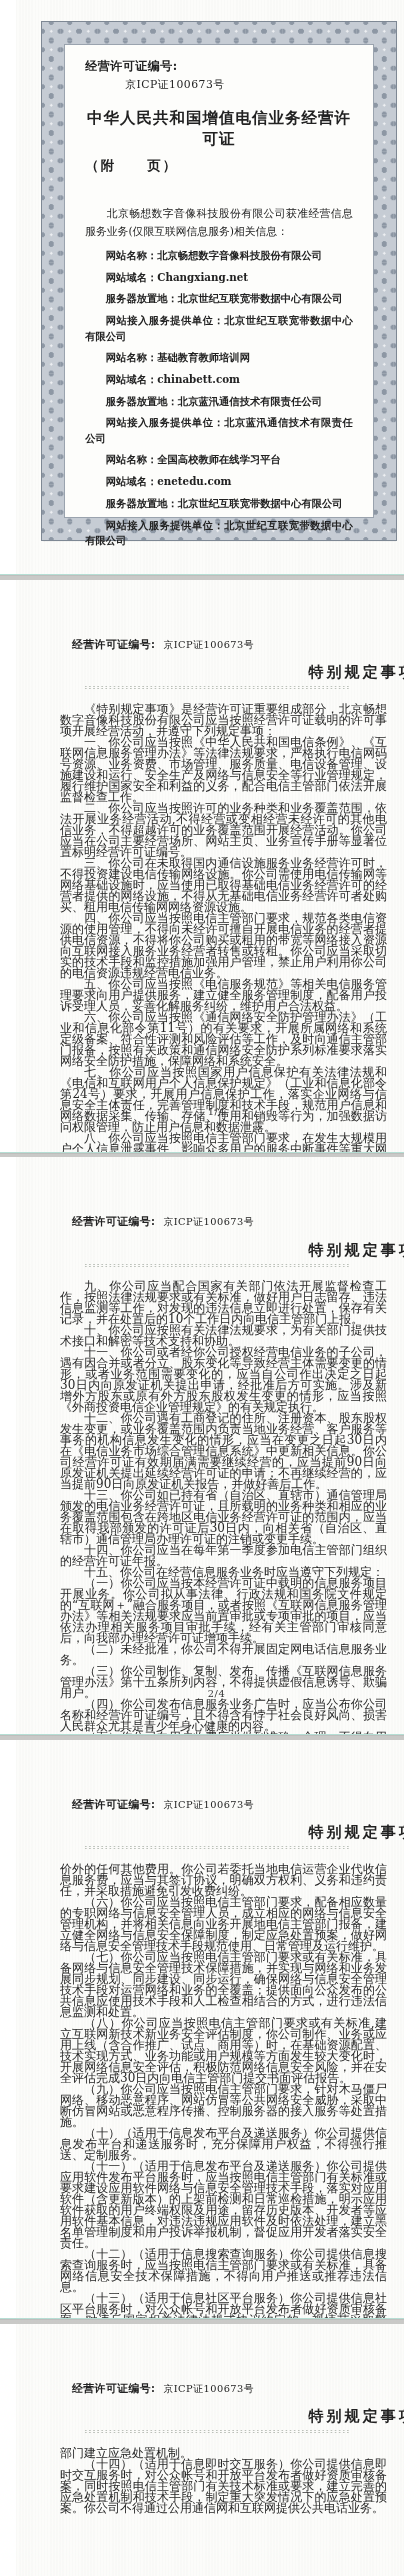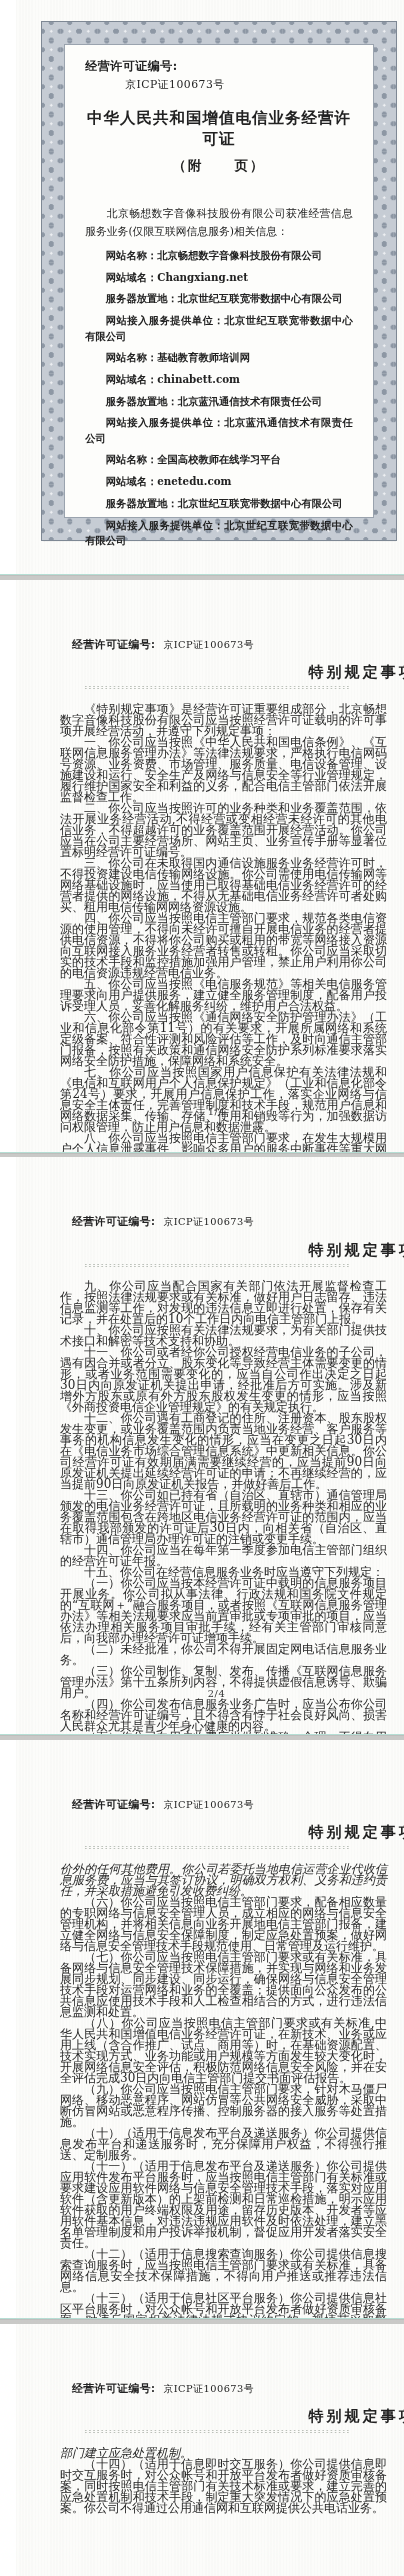--- a/index.html
+++ b/index.html
@@ -21,37 +21,37 @@
       radial-gradient(circle 5.2px at 9.3px 0px,#8d97a4 55%,transparent 56%),
       radial-gradient(circle 5.2px at 9.3px 18.5px,#8d97a4 55%,transparent 56%);
     background-size:18.5px 18.5px;
     outline:0.5px solid #7e8894;
     box-shadow:0 1.5px 1px -0.5px rgba(90,95,100,.55);}
   .cert-inner{position:absolute;inset:21.6px;background:#fdfdfb;border:0.5px solid #9aa3ae;
     padding:13.4px 20.6px;box-sizing:border-box;}
   .cert-license-label{font-size:12px;font-weight:bold;letter-spacing:0.5px;}
   .cert-license-no{font-size:10.8px;margin:3.1px 0 0 40px;letter-spacing:0.5px;}
   .cert-title{margin-top:15.5px;text-align:center;font-size:15.5px;font-weight:bold;letter-spacing:1px;}
-  .cert-subtitle{margin-top:7.2px;text-align:center;font-size:13.4px;font-weight:bold;letter-spacing:2.1px;}
+  .cert-subtitle{margin-top:7.2px;font-size:13.4px;font-weight:bold;letter-spacing:2.1px;}
   .cert-intro{margin-top:30px;font-size:10.8px;line-height:18.5px;text-indent:2em;text-align:justify;font-weight:normal;}
   .entry{margin:6.2px 0 0 0;font-size:10.3px;line-height:15.5px;text-indent:2em;font-weight:bold;text-align:justify;}
 
   
   .reg-header{margin:58px 0 0 56px;white-space:nowrap;}
   .reg-license-label{font-size:10.8px;font-weight:bold;letter-spacing:0.5px;}
   .reg-license-no{font-size:9.8px;margin-left:5.2px;letter-spacing:0.5px;}
   .reg-title{margin-top:11.3px;text-align:right;font-size:15px;font-weight:bold;letter-spacing:3.1px;}
   .zigzag{width:268px;height:3.1px;margin:4.1px auto 0 auto;
     background:
       linear-gradient(135deg,#aeb4ac 25%,transparent 25%) -2.1px 0/4.1px 3.1px repeat-x,
       linear-gradient(45deg,#aeb4ac 25%,transparent 25%) -2.1px 0/4.1px 3.1px repeat-x;
     opacity:.8;}
   .reg-body{margin:14.4px 30px 0 44px;font-size:12px;line-height:11px;text-align:justify;color:#262626;}
   .reg-body p{margin:0;text-indent:2em;}
-  .reg-body p.cont{text-indent:0;font-style:italic;}
+  .reg-body p.cont{text-indent:0;}
   .page-footer{position:absolute;bottom:35px;left:0;width:100%;text-align:center;
     font-size:9.8px;letter-spacing:0.5px;color:#333;}
 </style>
 </head>
 <body>
 
 <div id="doc">
 
   <section class="page" style="height:574px;">
     <div class="cert-frame">
@@ -132,21 +132,21 @@
     <div class="reg-header">
       <span class="reg-license-label">经营许可证编号:</span>
       <span class="reg-license-no">京ICP证100673号</span>
     </div>
     <div class="reg-title">特别规定事项</div>
     <div class="zigzag"></div>
     <div class="reg-body">
       <p class="cont">价外的任何其他费用。你公司若委托当地电信运营企业代收信息服务费，应当与其签订协议，明确双方权利、义务和违约责任，并采取措施避免引发收费纠纷。</p>
       <p>（六）你公司应当按照电信主管部门要求，配备相应数量的专职网络与信息安全管理人员，成立相应的网络与信息安全管理机构，并将相关信息向业务开展地电信主管部门报备，建立健全网络与信息安全保障制度，制定应急处置预案，做好网络与信息安全管理技术手段规范使用、日常管理及运行维护。</p>
       <p>（七）你公司应当按照电信主管部门要求或有关标准，具备网络与信息安全管理技术保障措施，并实现与网络和业务发展同步规划、同步建设、同步运行，确保网络与信息安全管理技术手段对运营网络和业务的全覆盖；提供面向公众发布的公共信息应使用技术手段和人工检查相结合的方式，进行违法信息监测和处置。</p>
-      <p>（八）你公司应当按照电信主管部门要求或有关标准,中华人民共和国增值电信业务经营许可证，在新技术、业务或应用上线（含合作推广、试点、商用等）时，在基础资源配置、技术实现方式、业务功能或用户规模等方面发生较大变化时，开展网络信息安全评估，积极防范网络信息安全风险，并在安全评估完成30日内向电信主管部门提交书面评估报告。</p>
+      <p>（八）你公司应当按照电信主管部门要求或有关标准,建立互联网新技术新业务安全评估制度，你公司制作、业务或应用上线（含合作推广、试点、商用等）时，在基础资源配置、技术实现方式、业务功能或用户规模等方面发生较大变化时，开展网络信息安全评估，积极防范网络信息安全风险，并在安全评估完成30日内向电信主管部门提交书面评估报告。</p>
       <p>（九）你公司应当按照电信主管部门要求，针对木马僵尸网络、移动恶意程序、网站仿冒等公共网络安全威胁，采取中断仿冒网站或恶意程序传播、控制服务器的接入服务等处置措施。</p>
       <p>（十）（适用于信息发布平台及递送服务）你公司提供信息发布平台和递送服务时，充分保障用户权益，不得强行推送、定制服务。</p>
       <p>（十一）（适用于信息发布平台及递送服务）你公司提供应用软件发布平台服务时，应当按照电信主管部门有关标准或要求建设应用软件网络与信息安全管理技术手段，落实对应用软件（含更新版本）的上架前检测和日常巡检措施，明示应用软件获取的用户终端权限及用途，留存历史版本、开发者等应用软件基本信息，对违法违规应用软件及时依法处理，建立黑名单管理制度和用户投诉举报机制，督促应用开发者落实安全责任。</p>
       <p>（十二）（适用于信息搜索查询服务）你公司提供信息搜索查询服务时，应当按照电信主管部门要求或有关标准，具备网络信息安全技术保障措施，不得向用户推送或推荐违法信息。</p>
       <p>（十三）（适用于信息社区平台服务）你公司提供信息社区平台服务时，对公众帐号和开放平台发布者做好资质审核备案，对违反国家相关法律法规或协议约定的，视情节采取警示、限制发布、暂停更新直至关闭账号等措施。你公司应依照有关法律规定，配合电信主管</p>
     </div>
   </section>
 
   <div class="sep"></div>
 

